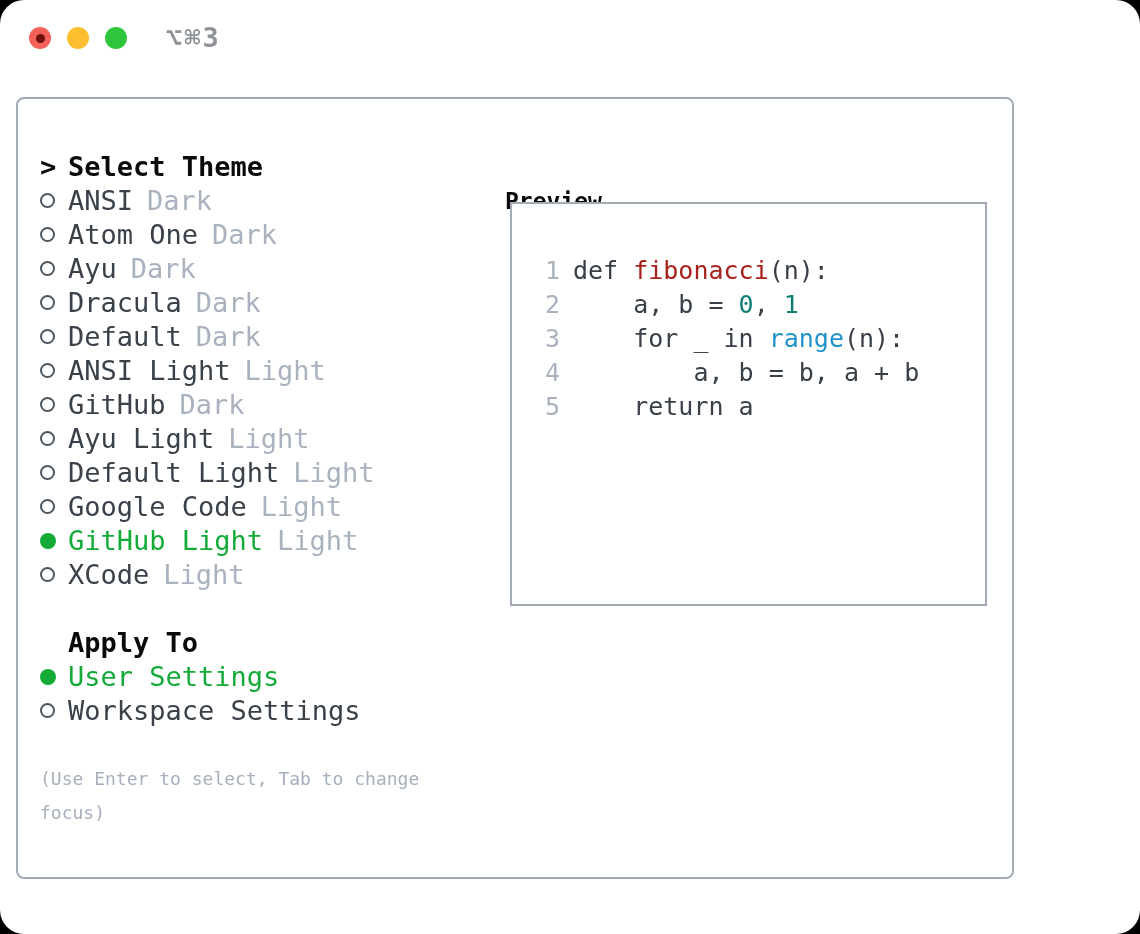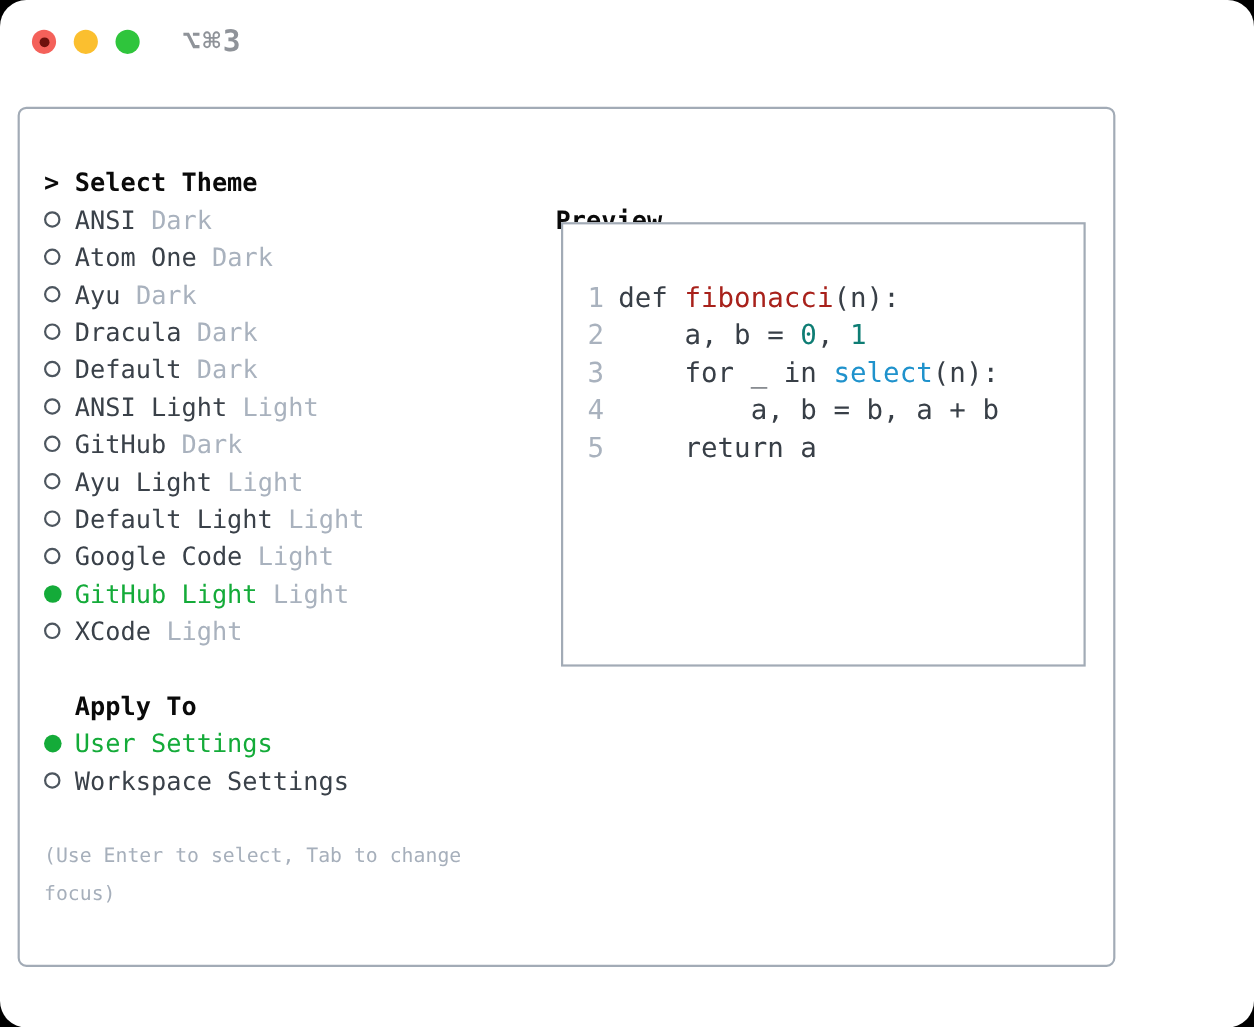--- a/index.html
+++ b/index.html
@@ -26,21 +26,21 @@
   .shortcut{
     position:absolute;left:166px;top:22px;
     font-size:27px;font-weight:bold;letter-spacing:2px;
     color:var(--shortcut-gray);
   }
   
   .panel{
     position:absolute;left:16px;top:97px;width:998px;height:782px;
     border:2px solid var(--border-gray);border-radius:8px;background:#fff;
   }
-  .row{height:34px;line-height:34px;font-size:23px;white-space:nowrap;color:var(--theme-name-gray);}
+  .row{height:34px;line-height:34px;font-size:27px;white-space:nowrap;color:var(--theme-name-gray);}
   .marker{display:inline-block;width:28px;vertical-align:top;}
   .prompt{font-weight:bold;color:var(--title-black);}
   .ltitle{font-weight:bold;color:var(--title-black);}
   .radio{
     display:inline-block;width:15px;height:15px;border-radius:50%;
     border:2px solid var(--radio-ring-gray);vertical-align:middle;margin-top:-4px;
   }
   .radio.on{border:none;width:16px;height:16px;background:var(--selected-green);}
   .tname{color:var(--theme-name-gray);}
   .row.selected .tname{color:var(--selected-green);}
@@ -55,21 +55,21 @@
   #preview-title{
     position:absolute;left:487px;top:51px;height:34px;line-height:34px;
     font-size:23px;font-weight:bold;color:var(--title-black);margin-top:34px;
   }
   #preview-box{
     position:absolute;left:492px;top:103px;width:477px;height:404px;
     border:2px solid var(--border-gray);background:#fff;overflow:hidden;
   }
   #code-block{position:absolute;left:0;top:50px;width:100%;}
   #diff-block{position:absolute;left:0;top:254px;width:100%;}
-  .pline{height:34px;line-height:34px;font-size:25px;padding-left:22px;white-space:pre;}
+  .pline{height:34px;line-height:34px;font-size:25px;padding-left:22px;white-space:pre;margin-left:11px;}
   .lnum{display:inline-block;width:28px;color:var(--line-number-gray);}
   .lcontent{white-space:pre;}
   .tok-plain{color:var(--code-plain);}
   .tok-function{color:var(--code-function-red);}
   .tok-number{color:var(--code-number-teal);}
   .tok-builtin{color:var(--code-builtin-blue);}
   .diff-context{color:var(--diff-context-gray);}
   .diff-deleted{color:var(--diff-deleted-red);}
   .diff-added{color:var(--diff-added-green);}
 </style>
@@ -118,20 +118,20 @@
       </div>
 
     <div id="help-text">(Use Enter to select, Tab to change focus)</div>
 
     <div id="preview-title">Preview</div>
 
     <div id="preview-box">
       <div id="code-block">
           <div class="pline"><span class="lnum">1</span><span class="lcontent"><span class="tok-plain">def </span><span class="tok-function">fibonacci</span><span class="tok-plain">(n):</span></span></div>
           <div class="pline"><span class="lnum">2</span><span class="lcontent"><span class="tok-plain">    a, b = </span><span class="tok-number">0</span><span class="tok-plain">, </span><span class="tok-number">1</span></span></div>
-          <div class="pline"><span class="lnum">3</span><span class="lcontent"><span class="tok-plain">    for _ in </span><span class="tok-builtin">select</span><span class="tok-plain">(n):</span></span></div>
+          <div class="pline"><span class="lnum">3</span><span class="lcontent"><span class="tok-plain">    for _ in </span><span class="tok-builtin">range</span><span class="tok-plain">(n):</span></span></div>
           <div class="pline"><span class="lnum">4</span><span class="lcontent"><span class="tok-plain">        a, b = b, a + b</span></span></div>
           <div class="pline"><span class="lnum">5</span><span class="lcontent"><span class="tok-plain">    return a</span></span></div>
         </div>
     </div>
 
   </div>
 </div>
 
 </body></html>

